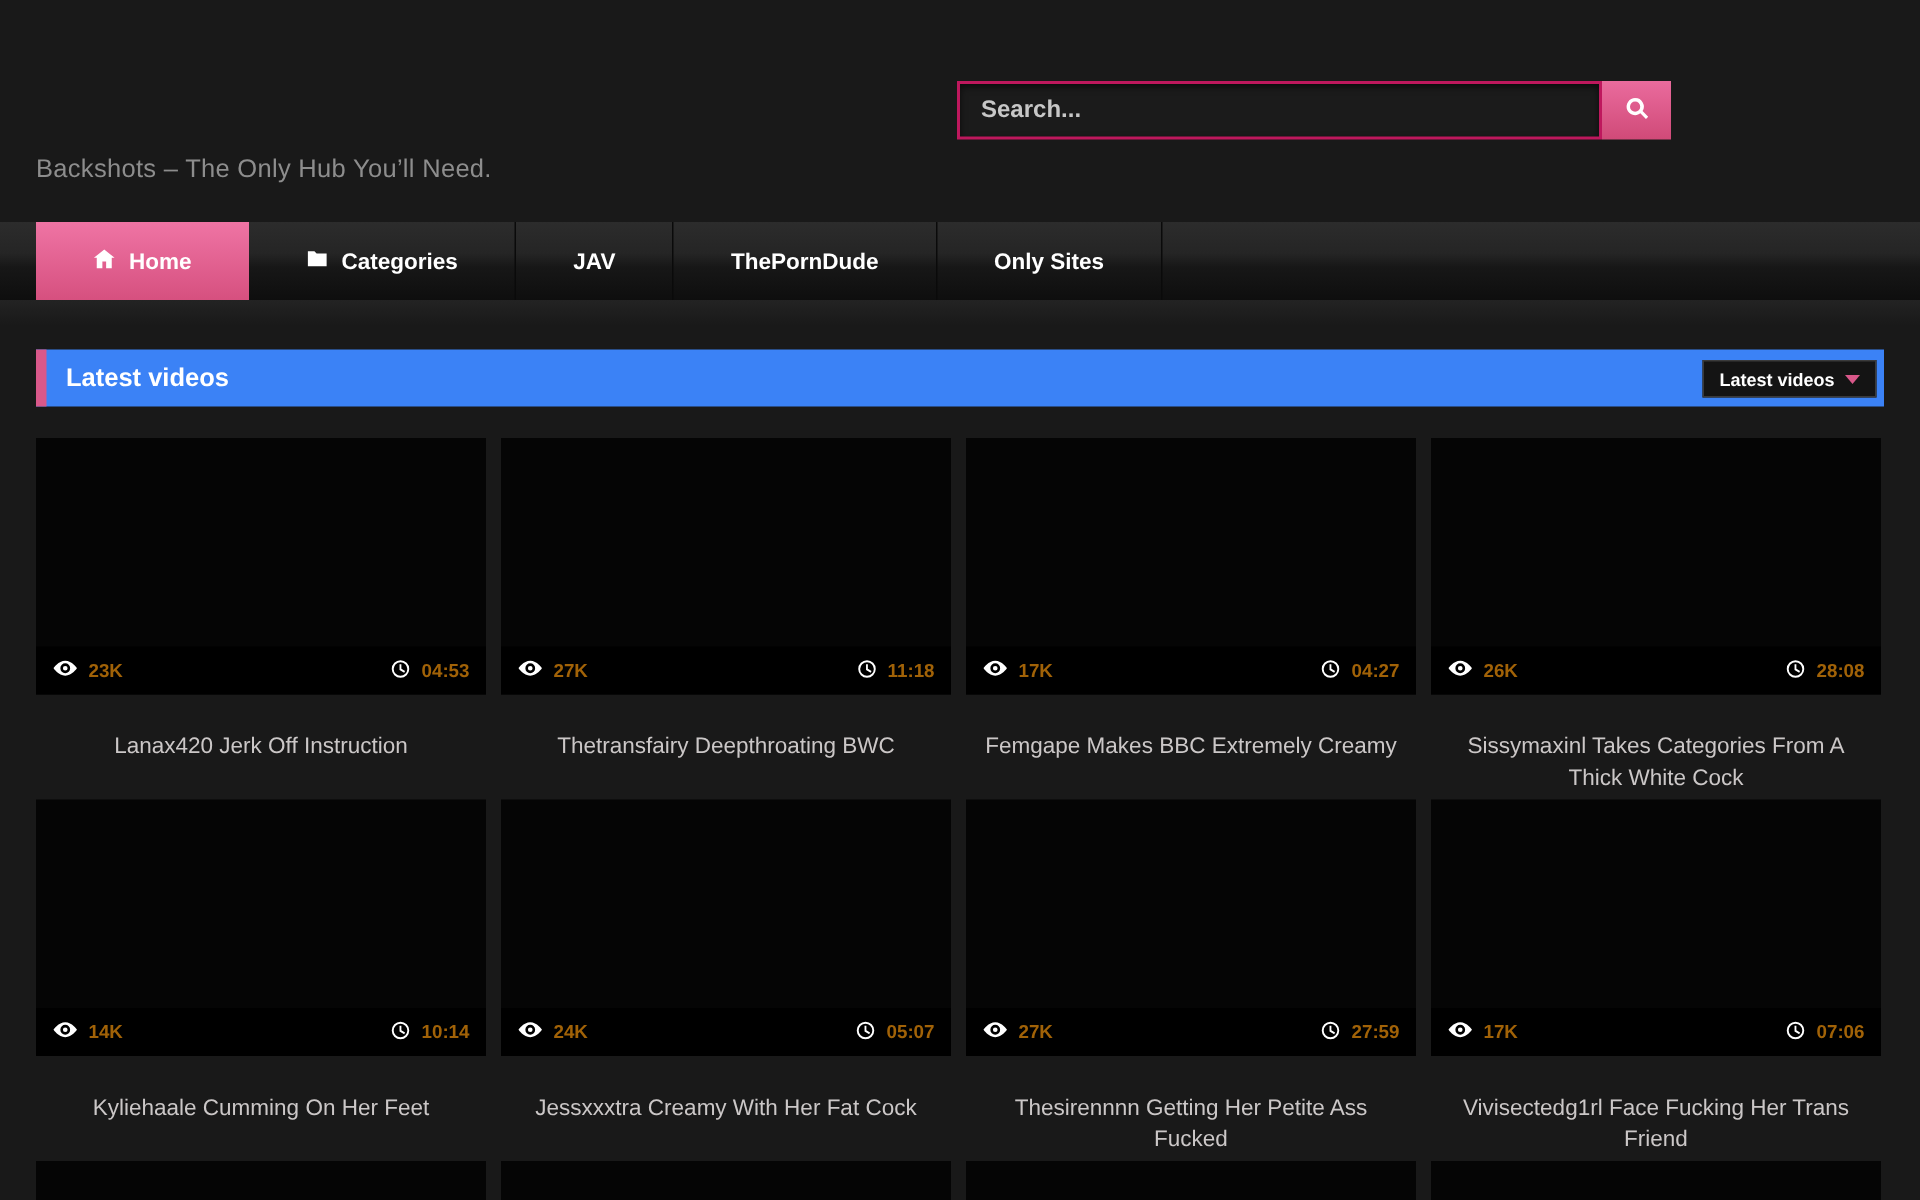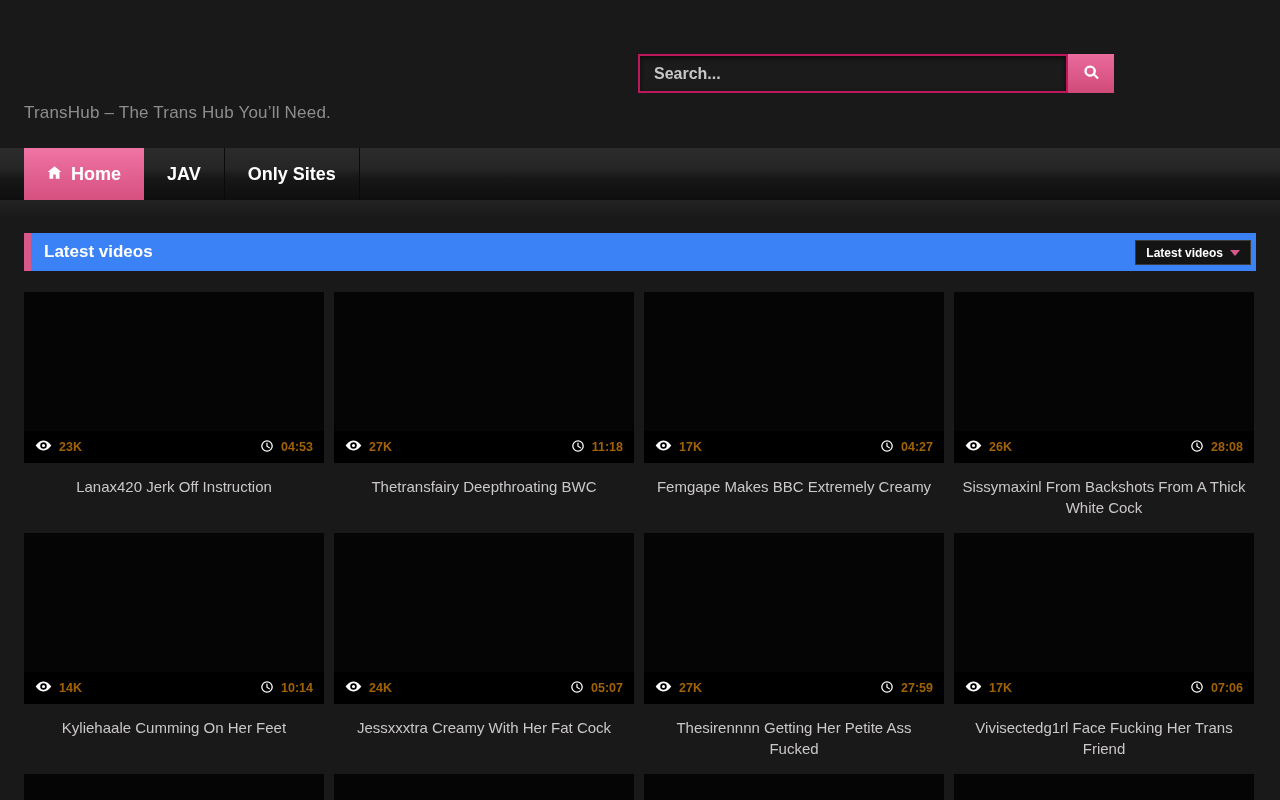--- a/index.html
+++ b/index.html
@@ -39,21 +39,21 @@
     position:absolute; left:0; top:148px; width:1280px; height:52px;
     background:linear-gradient(180deg,#2c2c2c 0%,#252525 40%,#171717 58%,#0e0e0e 100%);
     display:flex; align-items:stretch; padding-left:24px;
   }
   .nav::after {
     content:""; position:absolute; left:0; top:52px; width:100%; height:17px;
     background:linear-gradient(180deg,#232323 0%,#191919 100%);
   }
   .nav-item {
     display:flex; align-items:center; gap:9px;
-    padding:0 23px; color:#fff; font-size:18px; font-weight:bold;
+    padding:0 38px; color:#fff; font-size:15px; font-weight:bold;
     border-right:1px solid #0a0a0a; cursor:pointer; white-space:nowrap;
   }
   .nav-item svg { width:15px; height:15px; fill:#fff; }
   .nav-item.active {
     background:linear-gradient(180deg,#ef74a4 0%,#d6507f 100%);
     border-right:none;
   }
 
   
   .section-bar {
@@ -84,51 +84,62 @@
   .meta {
     position:absolute; left:0; right:0; bottom:0; height:32px;
     background:#000; display:flex; align-items:center;
     justify-content:space-between; padding:0 11px;
   }
   .meta-group { display:flex; align-items:center; gap:7px; color:#a16207; font-size:12.5px; font-weight:bold; }
   .meta-group svg { fill:#fff; }
   .eye-icon svg { width:17px; height:17px; }
   .clock-icon svg { width:14px; height:14px; }
   .card-title {
-    height:70px; padding:13px 6px 0;
+    height:70px; padding:24px 6px 0;
     color:#cbc7c7; font-size:15px; line-height:21px; text-align:center;
   }
 </style>
 </head>
 <body>
 
 <form class="search-form">
   <input class="search-input" type="text" placeholder="Search..." style="">
   <button type="button" class="search-btn">
     <span>
       <svg viewBox="0 0 24 24">
           <path d="M10 2a8 8 0 1 0 4.9 14.3l5.3 5.3 2.1-2.1-5.3-5.3A8 8 0 0 0 10 2zm0 3.2a4.8 4.8 0 1 1-4.8 4.8A4.8 4.8 0 0 1 10 5.2z"></path>
         </svg>
     </span>
   </button>
 </form>
 
-<div class="tagline">TransHub – The Trans Hub You’ll Need.</div>
+<div class="tagline">Backshots – The Only Hub You’ll Need.</div>
 
 <nav class="nav">
   <div class="nav-item active">
     <span>
       <svg viewBox="0 0 24 24">
           <path d="M12 2 1 11h3v11h6v-7h4v7h6V11h3z"></path>
         </svg>
     </span>
     <span>Home</span>
   </div>
   <div class="nav-item">
+    <span>
+      <svg viewBox="0 0 24 24">
+          <path d="M2 4h7l2.3 2.5H22V20H2z"></path>
+        </svg>
+    </span>
+    <span>Categories</span>
+  </div>
+  <div class="nav-item">
     <span>JAV</span>
+  </div>
+  <div class="nav-item">
+    <span>ThePornDude</span>
   </div>
   <div class="nav-item">
     <span>Only Sites</span>
   </div>
 </nav>
 
 <div class="section-bar">
   <span class="section-title">Latest videos</span>
   <button type="button" class="sort-btn">
     <span>Latest videos</span>
@@ -223,21 +234,21 @@
         <span class="meta-group">
           <span class="clock-icon">
             <svg viewBox="0 0 24 24">
                 <path d="M12 2a10 10 0 1 0 10 10A10 10 0 0 0 12 2zm0 17.8A7.8 7.8 0 1 1 19.8 12 7.8 7.8 0 0 1 12 19.8zM13 6.5h-2.1V13l5.3 3.2 1-1.8L13 11.8z"></path>
               </svg>
           </span>
           <span>28:08</span>
         </span>
       </div>
     </div>
-    <div class="card-title">Sissymaxinl From Backshots From A Thick White Cock</div>
+    <div class="card-title">Sissymaxinl Takes Categories From A Thick White Cock</div>
   </div>
 
   <div class="card">
     <div class="thumb">
       <div class="meta">
         <span class="meta-group">
           <span class="eye-icon">
             <svg viewBox="0 0 24 24">
                 <path d="M12 5C5.6 5 1 12 1 12s4.6 7 11 7 11-7 11-7-4.6-7-11-7zm0 11.6A4.6 4.6 0 1 1 16.6 12 4.6 4.6 0 0 1 12 16.6zm0-2.4a2.2 2.2 0 1 0-2.2-2.2A2.2 2.2 0 0 0 12 14.2z"></path>
               </svg>

